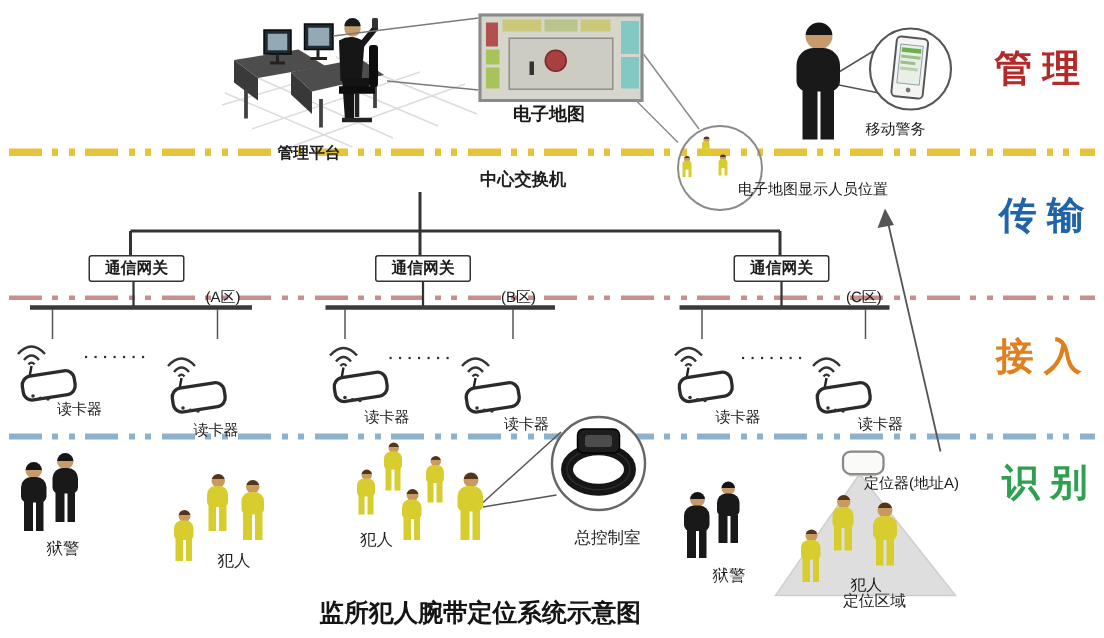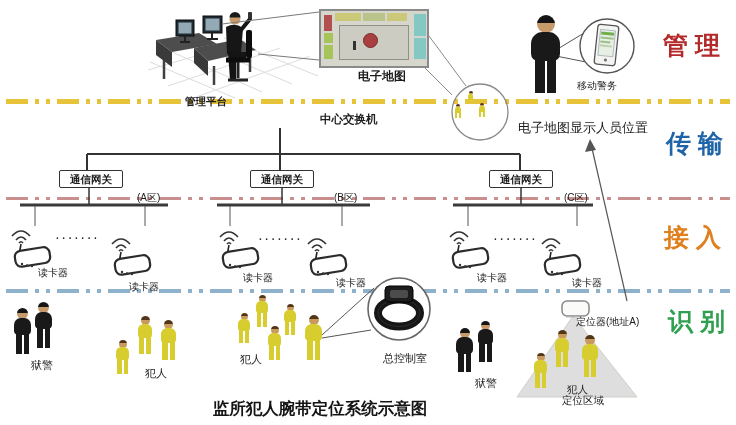--- a/index.html
+++ b/index.html
@@ -169,26 +169,26 @@
     <div class="room" style="left:42px;top:2px;width:22px;height:8px;background:#b8c48a;"></div>
     <div class="room" style="left:66px;top:2px;width:20px;height:8px;background:#ccc87a;"></div>
     <div class="room" style="left:93px;top:3px;width:12px;height:22px;background:#84c8c4;"></div>
     <div class="room" style="left:93px;top:27px;width:12px;height:21px;background:#84c8c4;"></div>
     <div class="room" style="left:18px;top:14px;width:68px;height:33px;background:#ccccc2;border:1px solid #909088;"></div>
     <div class="room" style="left:42px;top:22px;width:13px;height:13px;border-radius:50%;background:#a84040;border:1px solid #7a2a2a;"></div>
     <div class="room" style="left:32px;top:30px;width:3px;height:9px;background:#333;"></div>
   </div>
 
   <div class="abs lbl lbl-b z3" style="left:185px;top:95px;">管理平台</div>
-  <div class="abs z3" style="left:342px;top:68px;font-size:12px;font-weight:bold;margin-left:16px;">电子地图</div>
+  <div class="abs z3" style="left:342px;top:68px;font-size:12px;font-weight:bold;">电子地图</div>
   <div class="abs z3" style="left:577px;top:79px;font-size:10px;">移动警务</div>
   <div class="abs layer-label" style="left: 663px; top: 29px; color: rgb(178, 42, 42);">管理</div>
 
   <div class="abs lbl lbl-b z3" style="left:320px;top:112px;font-size:11.5px;">中心交换机</div>
-  <div class="abs z3" style="left:518px;top:119px;font-size:13px;">电子地图显示人员位置</div>
+  <div class="abs z3" style="left:492px;top:119px;font-size:10px;">电子地图显示人员位置</div>
   <div class="abs layer-label" style="left: 664px; top: 221px; color: rgb(223, 127, 29);">接入</div>
 
   <div class="abs layer-label" style="left: 666px; top: 127px; color: rgb(31, 99, 168);">传输</div>
 
   <div class="abs lbl z5" style="left:31px;top:358px;font-size:11px;">狱警</div>
   <div class="abs lbl z5" style="left:145px;top:366px;font-size:11px;">犯人</div>
   <div class="abs lbl z5" style="left:240px;top:352px;font-size:11px;">犯人</div>
   <div class="abs lbl z5" style="left:383px;top:351px;font-size:11px;">总控制室</div>
   <div class="abs lbl z5" style="left:475px;top:376px;font-size:11px;">狱警</div>
   <div class="abs z5" style="left:576px;top:315px;font-size:10px;">定位器(地址A)</div>

